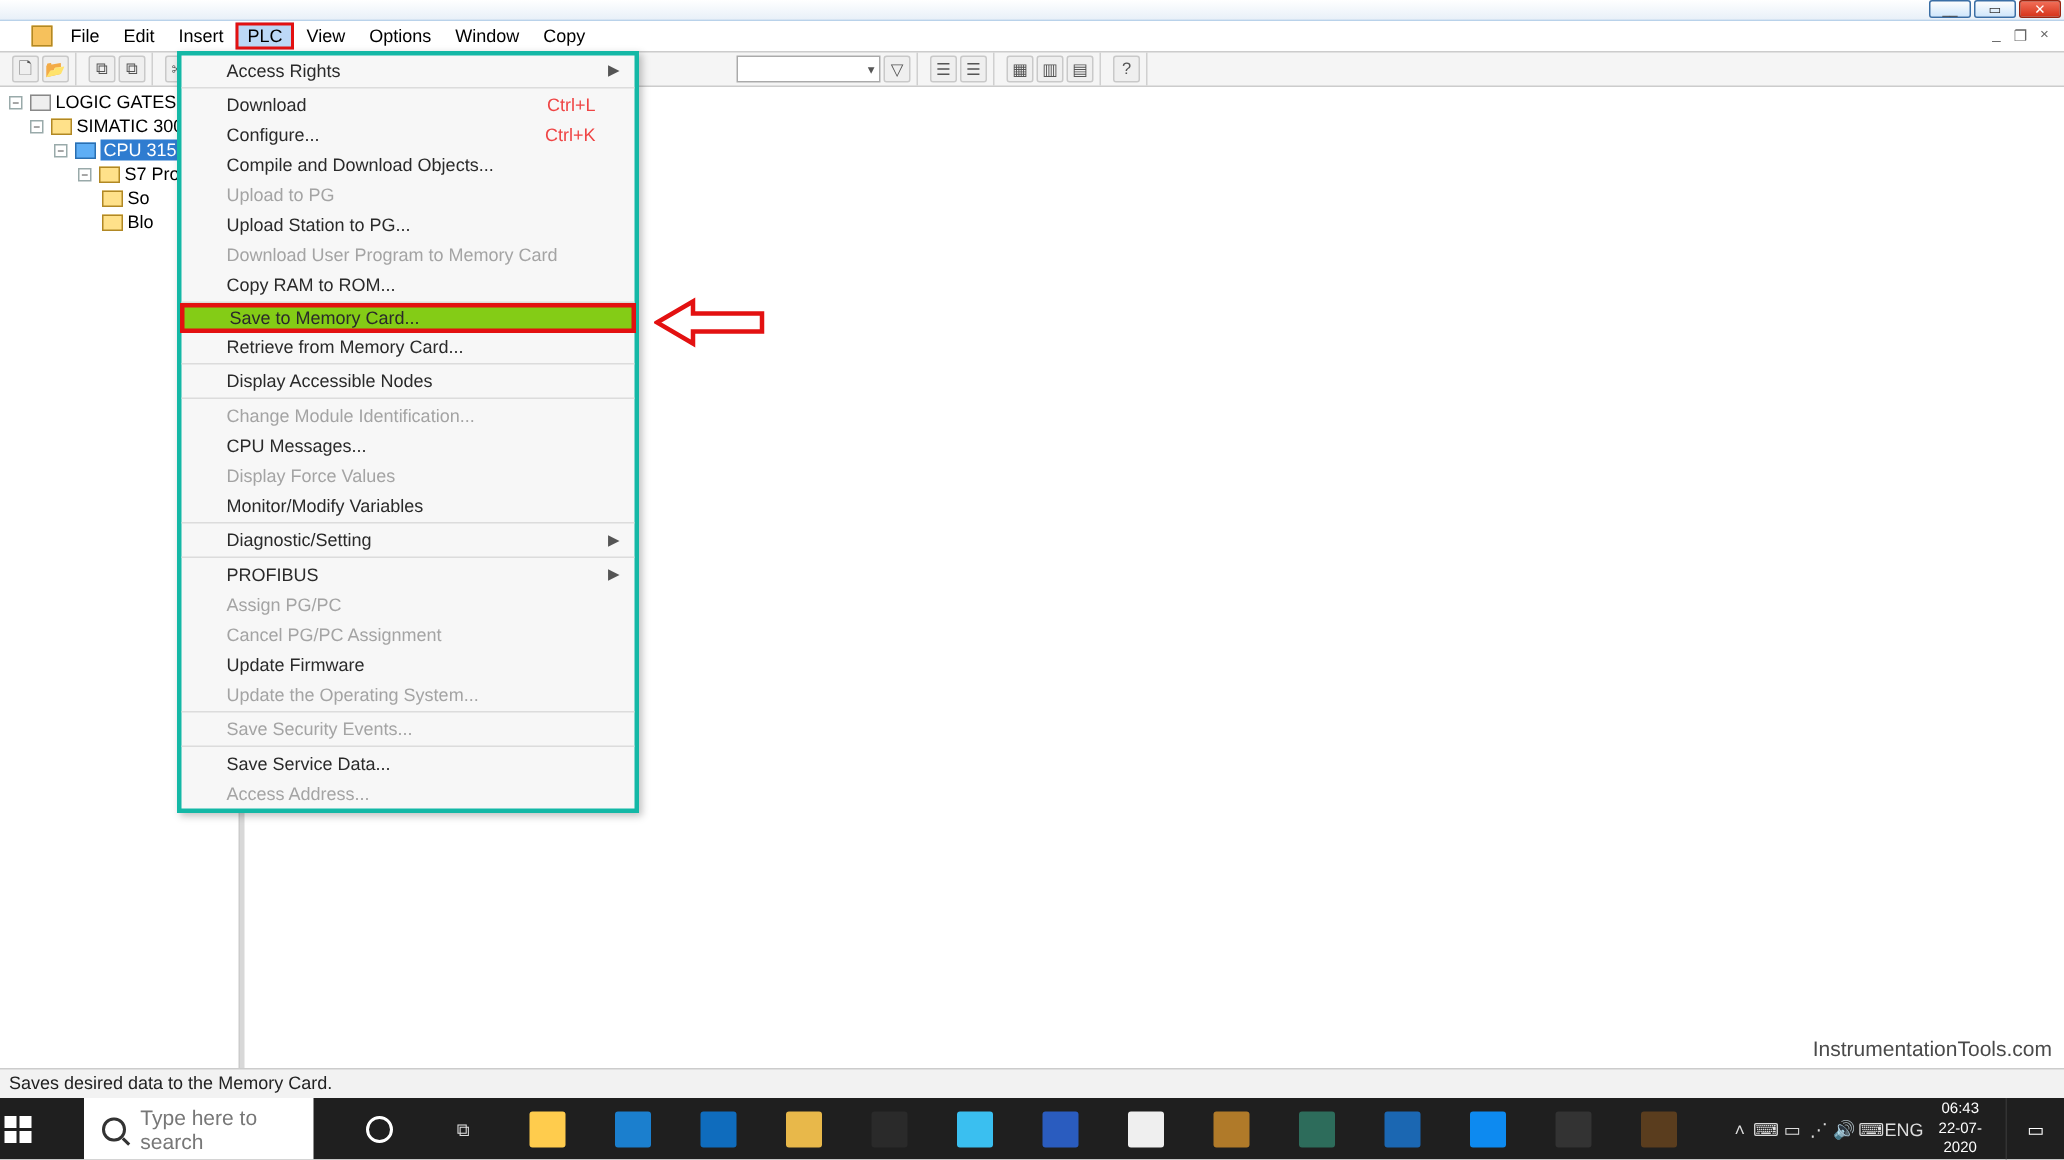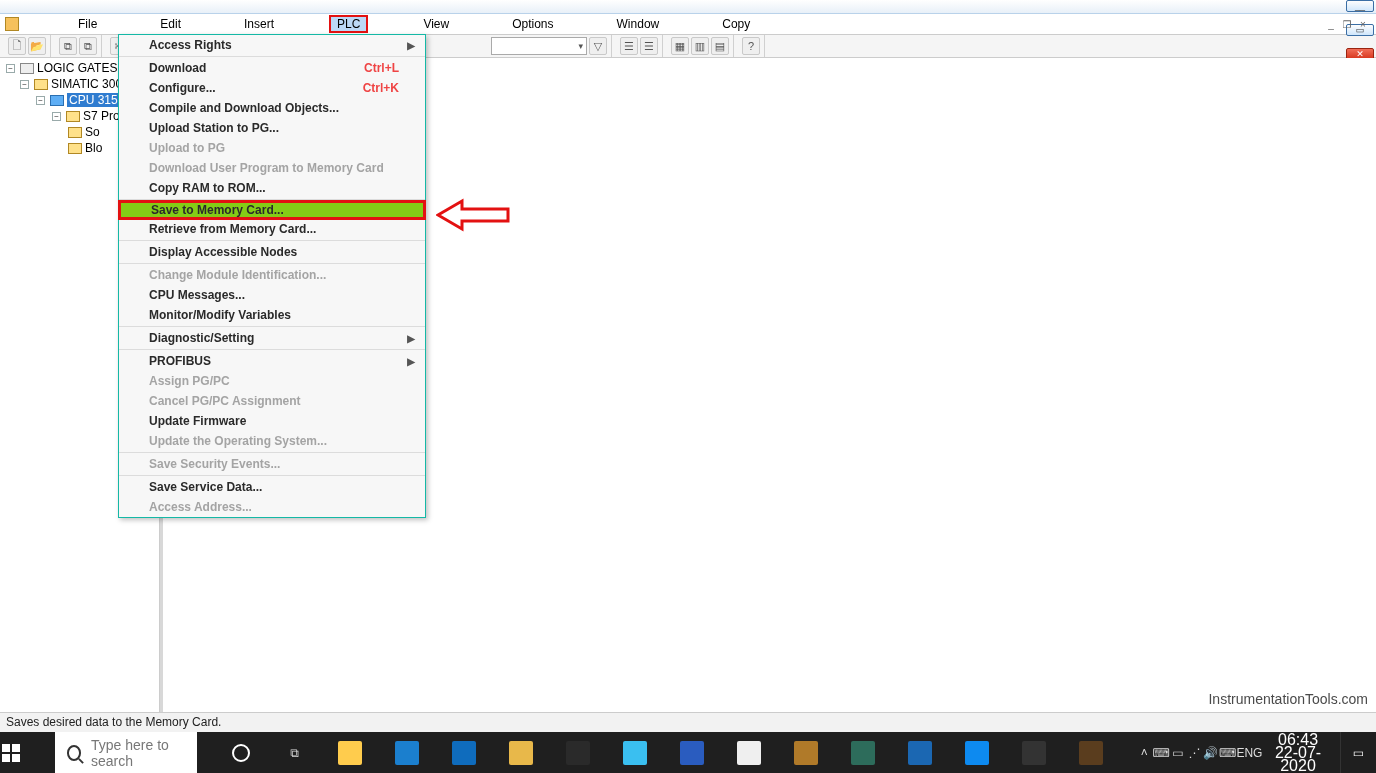--- a/index.html
+++ b/index.html
@@ -1,26 +1,26 @@
 <!DOCTYPE html>
 <html><head>
 <meta charset="utf-8">
 <style>
   * { margin:0; padding:0; box-sizing:border-box; font-family:"Segoe UI",Tahoma,Arial,sans-serif; }
   body { width:1376px; height:773px; background:#fff; overflow:hidden; position:relative; font-size:12px; }
 
   
   .title-bar { height:14px; background:linear-gradient(#fff,#e8f0f8); border-bottom:1px solid #b9d2ea; display:flex; }
   .title-bar .spacer { flex:1; }
-  .win-btns { display:flex; gap:12px; margin-right:2px;flex-direction:column; }
+  .win-btns { display:flex; gap:2px; margin-right:2px; }
   .win-btn { width:28px; height:12px; border:1px solid #3a6ea5; background:linear-gradient(#fdfdfd,#cfe6fb); display:flex; align-items:center; justify-content:center; font-size:9px; color:#333; border-radius:2px; }
   .win-btn.close { background:linear-gradient(#f16e58,#d6341b); color:#fff; border-color:#9a2410; }
 
   
-  .menu-bar { height:20px; display:flex; align-items:center; padding-left:5px; background:#fff;gap:47px; }
+  .menu-bar { height:20px; display:flex; align-items:center; padding-left:21px; background:#fff; }
   .menu-bar .app-ico { width:14px; height:14px; background:#f6c15c; border:1px solid #b18824; margin-right:4px; }
   .menu-item { padding:2px 8px; cursor:default; }
   .menu-item.open { background:#bcd8f6; border:2px solid #e31111; padding:0 6px; }
   .mdi-btns { margin-left:auto; display:flex; gap:2px; padding-right:6px; color:#666; font-size:10px;}
   .mdi-btns span { display:inline-block; width:14px; text-align:center; }
 
   
   .toolbar { height:24px; background:#f5f5f5; border-top:1px solid #ccc; border-bottom:1px solid #ccc; display:flex; align-items:center; padding:0 4px; gap:4px; }
   .tseg { display:flex; align-items:center; gap:2px; padding:0 4px; border-right:1px solid #d0d0d0; height:22px;}
   .tbtn { width:18px; height:18px; background:#efefef; border:1px solid #c9c9c9; border-radius:2px; display:flex; align-items:center; justify-content:center; font-size:11px; color:#555; }
@@ -36,21 +36,21 @@
   .tree-ico.cpu { background:#5eaef5; border-color:#2a6fb1;}
   .sel { background:#2f7cd0; color:#fff; padding:0 2px;}
   .ind1 { padding-left:14px;}
   .ind2 { padding-left:30px;}
   .ind3 { padding-left:46px;}
   .ind4 { padding-left:62px;}
   .exp { width:9px; height:9px; border:1px solid #9aa; display:inline-flex; align-items:center; justify-content:center; font-size:8px; color:#333; line-height:7px; margin-right:2px; background:#fff;}
   .contentpane { flex:1; background:#fff; border-left:1px solid #ddd; }
 
   
-  .dropdown { position:absolute; left:118px; top:34px; width:308px; background:#f7f7f7; border:1px solid #14b8a6; box-shadow:2px 2px 5px rgba(0,0,0,0.25); z-index:5;font-weight:bold; }
+  .dropdown { position:absolute; left:118px; top:34px; width:308px; background:#f7f7f7; border:3px solid #14b8a6; box-shadow:2px 2px 5px rgba(0,0,0,0.25); z-index:5; }
   .dd-sep { height:1px; background:#dcdcdc; margin:1px 0; }
   .dd-item { display:flex; align-items:center; height:20px; padding:0 26px 0 30px; color:#2a2a2a; font-size:12px; position:relative; }
   .dd-item.disabled { color:#a4a4a4; }
   .dd-item .shortcut { margin-left:auto; color:#ef4444; }
   .dd-item.hl { background:#84cc16; }
   .dd-item.hl-box { border:3px solid #e31111; margin:-1px; }
   .dd-item .arrow { position:absolute; right:10px; font-size:10px; color:#555;}
 
   
   .callout { position:absolute; left:436px; top:197px; z-index:6; }
@@ -66,21 +66,21 @@
 
   
   .taskbar { position:absolute; left:0; bottom:0; height:41px; width:100%; background:#1f1f1f; display:flex; align-items:center; color:#fff;gap:33px; }
   .taskbar .start { width:48px; height:41px; display:flex; align-items:center; justify-content:center; }
   .taskbar .search { width:302px; height:41px; background:#fff; color:#777; display:flex; align-items:center; padding-left:12px; gap:10px; font-size:14px;}
   .taskbar .search .mag { width:16px; height:16px; border:2px solid #333; border-radius:50%; position:relative;}
   .taskbar .search .mag::after { content:""; position:absolute; width:6px; height:2px; background:#333; bottom:-3px; right:-5px; transform:rotate(45deg);}
   .taskbar .btn { width:46px; height:41px; display:flex; align-items:center; justify-content:center; }
   .taskbar .tray { margin-left:auto; display:flex; align-items:center; height:41px; font-size:12px;}
   .taskbar .tray .sysico { width:20px; text-align:center; color:#ddd;}
-  .taskbar .clock { text-align:center; font-size:16px; line-height:13px; padding:0 8px;}
+  .taskbar .clock { text-align:center; font-size:10px; line-height:13px; padding:0 8px;}
   .taskbar .notif { width:44px; height:41px; display:flex; align-items:center; justify-content:center; border-left:1px solid #333;}
   .tb-ico { width:24px; height:24px; border-radius:2px; }
   .ico-folder { background:#ffcc4d;}
   .ico-store { background:#1b7fce;}
   .ico-mail { background:#0f6cbd;}
   .ico-paint { background:#e8b84a;}
   .ico-tia { background:#2a2a2a;}
   .ico-edge { background:#3abff0;}
   .ico-word { background:#2a5cbf;}
   .ico-chrome { background:#efefef;}
@@ -203,25 +203,25 @@
       <span>Download</span>
       <span class="shortcut">Ctrl+L</span>
     </div>
     <div class="dd-item">
       <span>Configure...</span>
       <span class="shortcut">Ctrl+K</span>
     </div>
     <div class="dd-item">
       <span>Compile and Download Objects...</span>
     </div>
+    <div class="dd-item disabled">
+      <span>Upload to PG</span>
+    </div>
     <div class="dd-item">
       <span>Upload Station to PG...</span>
-    </div>
-    <div class="dd-item disabled">
-      <span>Upload to PG</span>
     </div>
     <div class="dd-item disabled">
       <span>Download User Program to Memory Card</span>
     </div>
     <div class="dd-item">
       <span>Copy RAM to ROM...</span>
     </div>
     <div class="dd-sep"></div>
     <div class="dd-item hl hl-box">
       <span>Save to Memory Card...</span>
@@ -232,20 +232,23 @@
     <div class="dd-sep"></div>
     <div class="dd-item">
       <span>Display Accessible Nodes</span>
     </div>
     <div class="dd-sep"></div>
     <div class="dd-item disabled">
       <span>Change Module Identification...</span>
     </div>
     <div class="dd-item">
       <span>CPU Messages...</span>
+    </div>
+    <div class="dd-item disabled">
+      <span>Display Force Values</span>
     </div>
     <div class="dd-item">
       <span>Monitor/Modify Variables</span>
     </div>
     <div class="dd-sep"></div>
     <div class="dd-item">
       <span>Diagnostic/Setting</span>
       <span class="arrow">▶</span>
     </div>
     <div class="dd-sep"></div>

